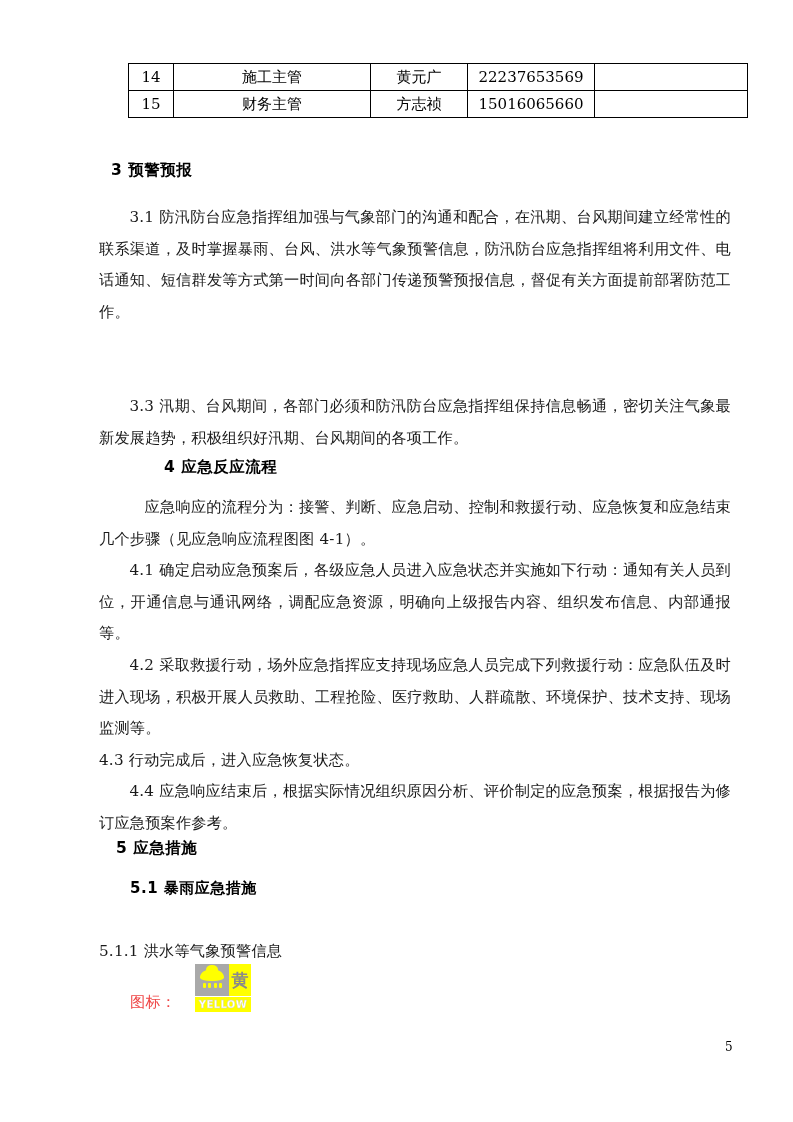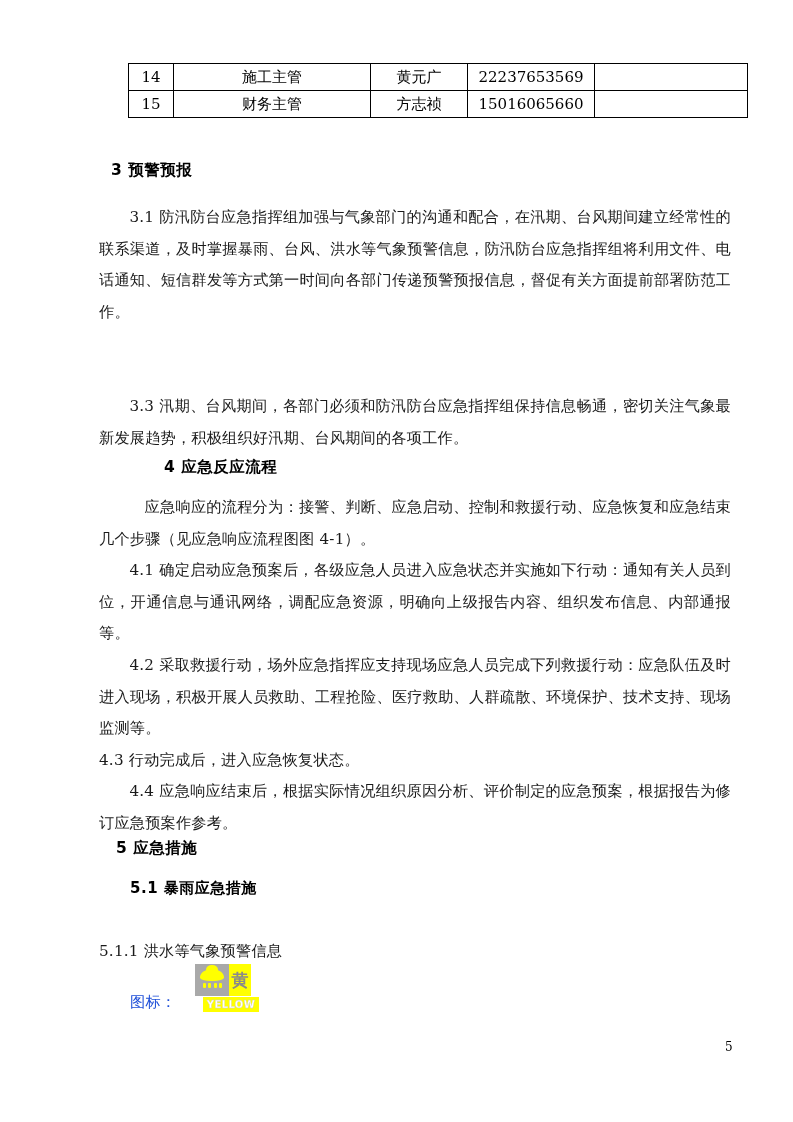--- a/index.html
+++ b/index.html
@@ -100,21 +100,21 @@
     position: absolute;
     left: 130px;
     top: 992px;
     display: flex;
     align-items: center;
   }
   .icon-label {
     font-family: "DejaVu Serif", "Liberation Serif", serif;
     font-size: 15.2px;
     letter-spacing: 0.2px;
-    color: #1d4ed8;
+    color: #ef4444;
     white-space: nowrap;
   }
 
   .warn-icon {
     position: absolute;
     left: 193px;
     top: 962px;
     width: 60px;
     height: 52px;
     background: #ffffff;
@@ -189,21 +189,21 @@
   }
   .rain span {
     display: block;
     width: 3px;
     height: 5px;
     background: #ffff00;
     border-radius: 1px;
   }
   .warn-bottom {
     position: absolute;
-    left: 8px;
+    left: 0;
     top: 33px;
     width: 56px;
     height: 15px;
     background: #ffff00;
     display: flex;
     align-items: center;
     justify-content: center;
     box-sizing: border-box;
   }
   .warn-bottom-text {

